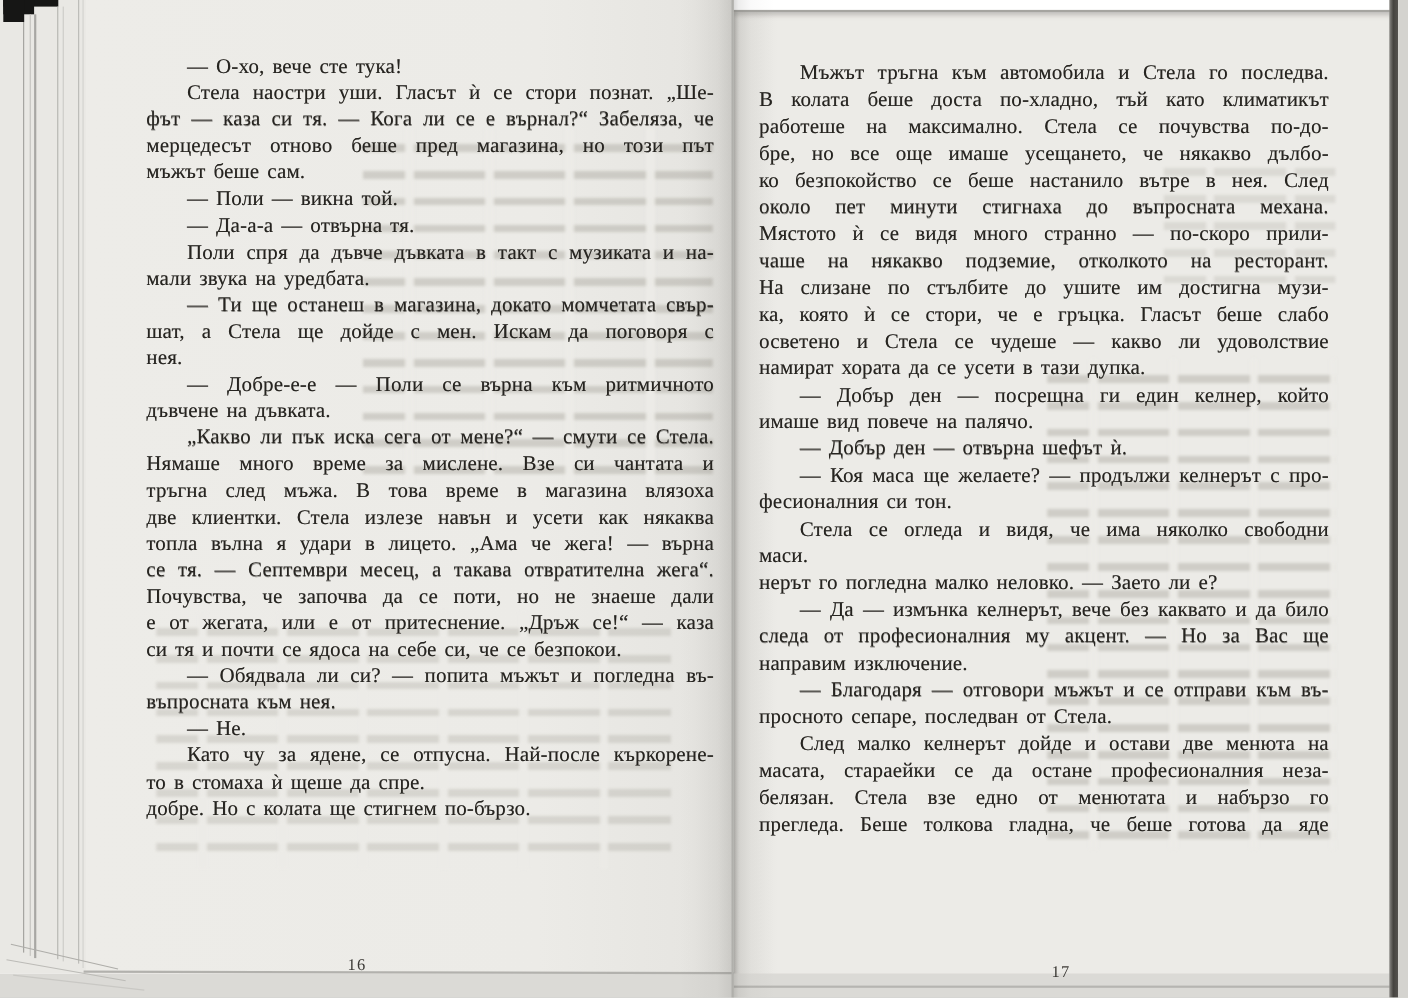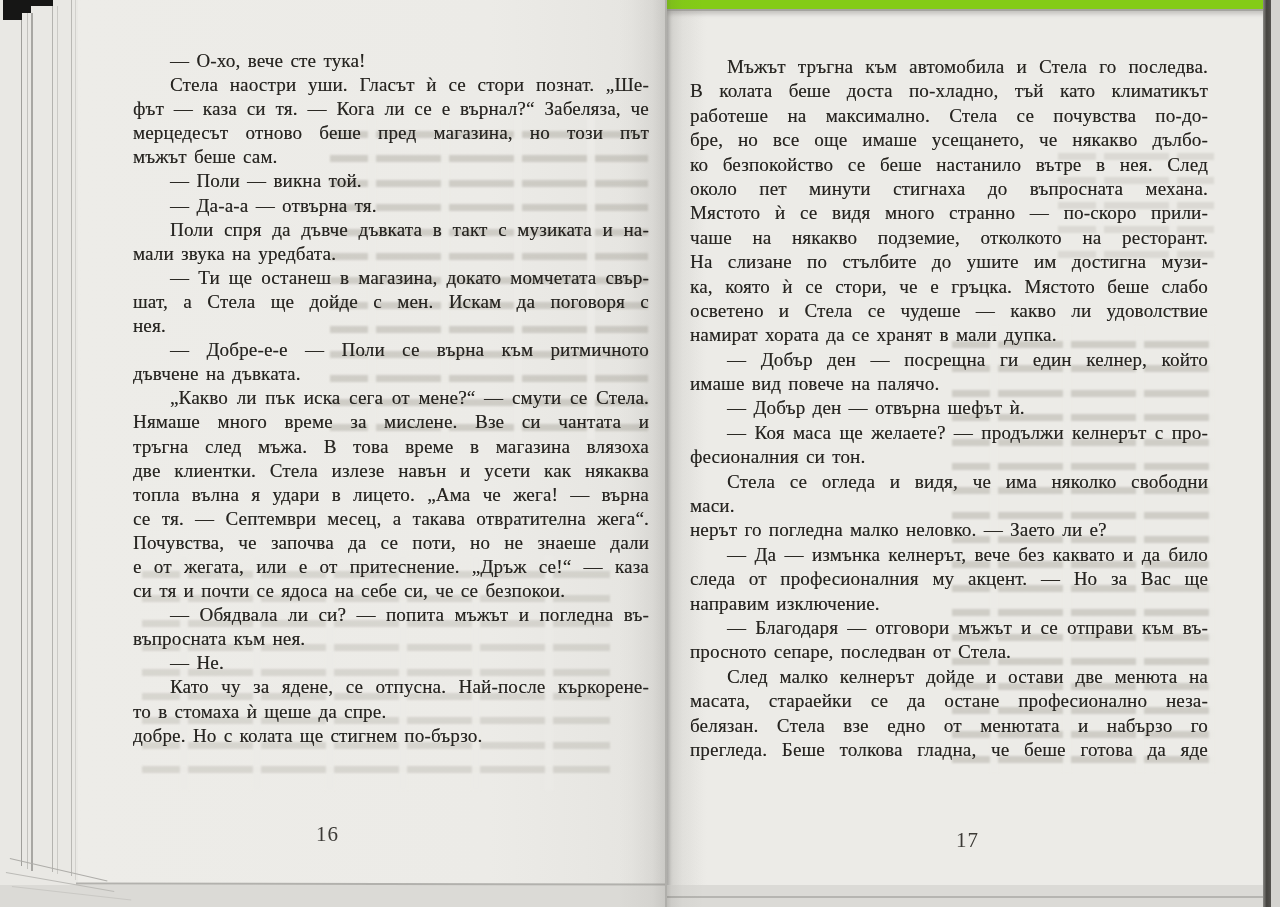--- a/index.html
+++ b/index.html
@@ -1,18 +1,18 @@
 <!DOCTYPE html>
 <html lang="bg"><head>
 <meta charset="utf-8">
 <style>
   html,body{margin:0;padding:0;background:#9a9996;}
   .scan{
     position:relative;width:1280px;height:907px;overflow:hidden;
-    background:#84cc16;
+    background:#ffffff;
     font-family:"Liberation Serif","DejaVu Serif",serif;
   }
   
   .page{position:absolute;top:0;}
   .page-left{
     left:76px;width:591px;height:885px;
     background:linear-gradient(90deg,#edece8 0%,#ecebe7 70%,#e6e5e1 94%,#dcdbd7 100%);
   }
   .page-right{
     left:667px;top:11px;width:599px;height:886px;
@@ -69,21 +69,21 @@
   .text-block{
     position:absolute;color:#262420;font-size:19px;
     word-spacing:.12em;letter-spacing:.01em;
     text-shadow:.2px .2px .5px rgba(38,36,32,.5);
   }
   .text-left{left:133px;top:49px;width:516px;--lh:24.1px;}
   .text-right{left:690px;top:55px;width:518px;--lh:24.4px;}
   .line{height:var(--lh);line-height:var(--lh);overflow:hidden;text-align:left;}
   .line.just{text-align:justify;text-align-last:justify;}
   .line.indent{text-indent:37px;}
-  .pgnum{position:absolute;font-size:21px;color:#3c3a36;letter-spacing:1px;}
+  .pgnum{position:absolute;font-size:15px;color:#3c3a36;letter-spacing:1px;margin-top:48px;}
   .pgnum-left{left:316px;top:822px;}
   .pgnum-right{left:956px;top:828px;}
 </style>
 </head>
 <body>
 
 <div class="scan">
 
   <div class="page page-left"></div>
   <div class="page page-right"></div>
@@ -176,23 +176,23 @@
       <div>
         <div class="line indent just">Мъжът тръгна към автомобила и Стела го последва.</div>
         <div class="line just">В колата беше доста по-хладно, тъй като климатикът</div>
         <div class="line just">работеше на максимално. Стела се почувства по-до-</div>
         <div class="line just">бре, но все още имаше усещането, че някакво дълбо-</div>
         <div class="line just">ко безпокойство се беше настанило вътре в нея. След</div>
         <div class="line just">около пет минути стигнаха до въпросната механа.</div>
         <div class="line just">Мястото ѝ се видя много странно — по-скоро прили-</div>
         <div class="line just">чаше на някакво подземие, отколкото на ресторант.</div>
         <div class="line just">На слизане по стълбите до ушите им достигна музи-</div>
-        <div class="line just">ка, която ѝ се стори, че е гръцка. Мястото беше слабо</div>
+        <div class="line just">ка, която ѝ се стори, че е гръцка. Гласът беше слабо</div>
         <div class="line just">осветено и Стела се чудеше — какво ли удоволствие</div>
-        <div class="line">намират хората да се хранят в мали дупка.</div>
+        <div class="line">намират хората да се усети в тази дупка.</div>
       </div>
       <div>
         <div class="line indent just">— Добър ден — посрещна ги един келнер, който</div>
         <div class="line">имаше вид повече на палячо.</div>
       </div>
       <div>
         <div class="line indent">— Добър ден — отвърна шефът ѝ.</div>
       </div>
       <div>
         <div class="line indent just">— Коя маса ще желаете? — продължи келнерът с про-</div>
@@ -209,21 +209,21 @@
         <div class="line indent just">— Да — измънка келнерът, вече без каквато и да било</div>
         <div class="line just">следа от професионалния му акцент. — Но за Вас ще</div>
         <div class="line">направим изключение.</div>
       </div>
       <div>
         <div class="line indent just">— Благодаря — отговори мъжът и се отправи към въ-</div>
         <div class="line">просното сепаре, последван от Стела.</div>
       </div>
       <div>
         <div class="line indent just">След малко келнерът дойде и остави две менюта на</div>
-        <div class="line just">масата, стараейки се да остане професионално неза-</div>
+        <div class="line just">масата, стараейки се да остане професионалния неза-</div>
         <div class="line just">белязан. Стела взе едно от менютата и набързо го</div>
         <div class="line just">прегледа. Беше толкова гладна, че беше готова да яде</div>
       </div>
     </div>
 
   <div class="pgnum pgnum-left">16</div>
   <div class="pgnum pgnum-right">17</div>
 </div>
 
 </body></html>

